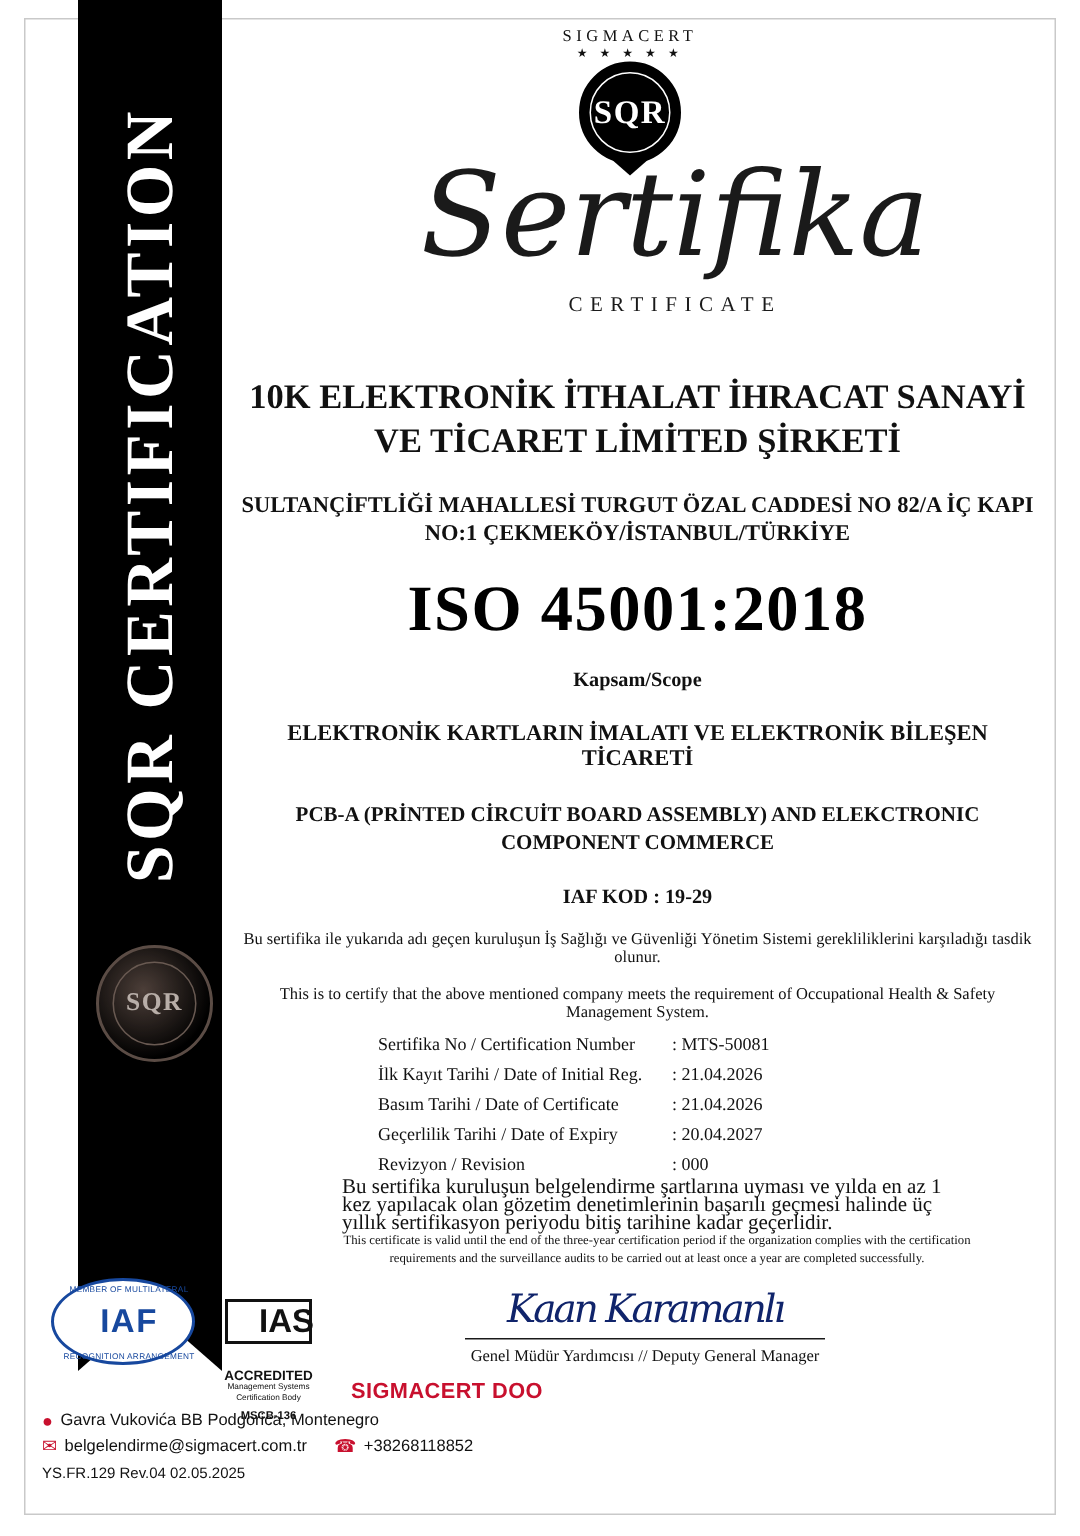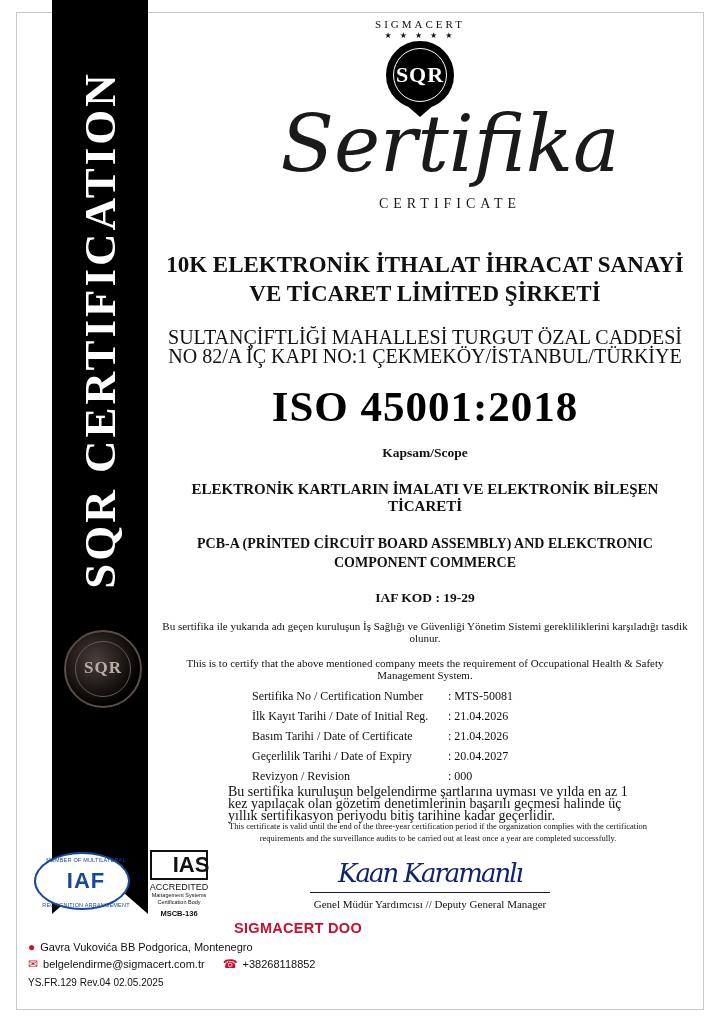--- a/index.html
+++ b/index.html
@@ -192,22 +192,22 @@
   .company {
     font-family: "Liberation Serif", serif;
     font-size: 23px;
     font-weight: bold;
     line-height: 29px;
     color: #111;
   }
   .address {
     margin-top: 20px;
     font-family: "Liberation Serif", serif;
-    font-size: 20px;
-    font-weight: normal;
+    font-size: 15px;
+    font-weight: bold;
     line-height: 19px;
     color: #111;
   }
   .standard {
     margin-top: 16px;
     font-family: "Liberation Serif", serif;
     font-size: 43px;
     font-weight: bold;
     letter-spacing: 1px;
     color: #000;
@@ -384,27 +384,27 @@
     height: 30px;
     border: 2px solid #111;
     box-sizing: border-box;
     display: flex;
     align-items: center;
     justify-content: center;
     font-family: "Liberation Sans", sans-serif;
     font-weight: bold;
     font-size: 22px;
     color: #111;
-    margin: 0 auto;
+    margin: 16px auto;
     padding-left: 24px;
   }
   .ias-acc {
     font-family: "Liberation Sans", sans-serif;
     font-size: 9px;
-    font-weight: normal;
+    font-weight: bold;
     color: #111;
     margin-top: 2px;
   }
   .ias-sub {
     font-family: "Liberation Sans", sans-serif;
     font-size: 5.5px;
     color: #111;
     line-height: 7px;
   }
   .ias-code {

